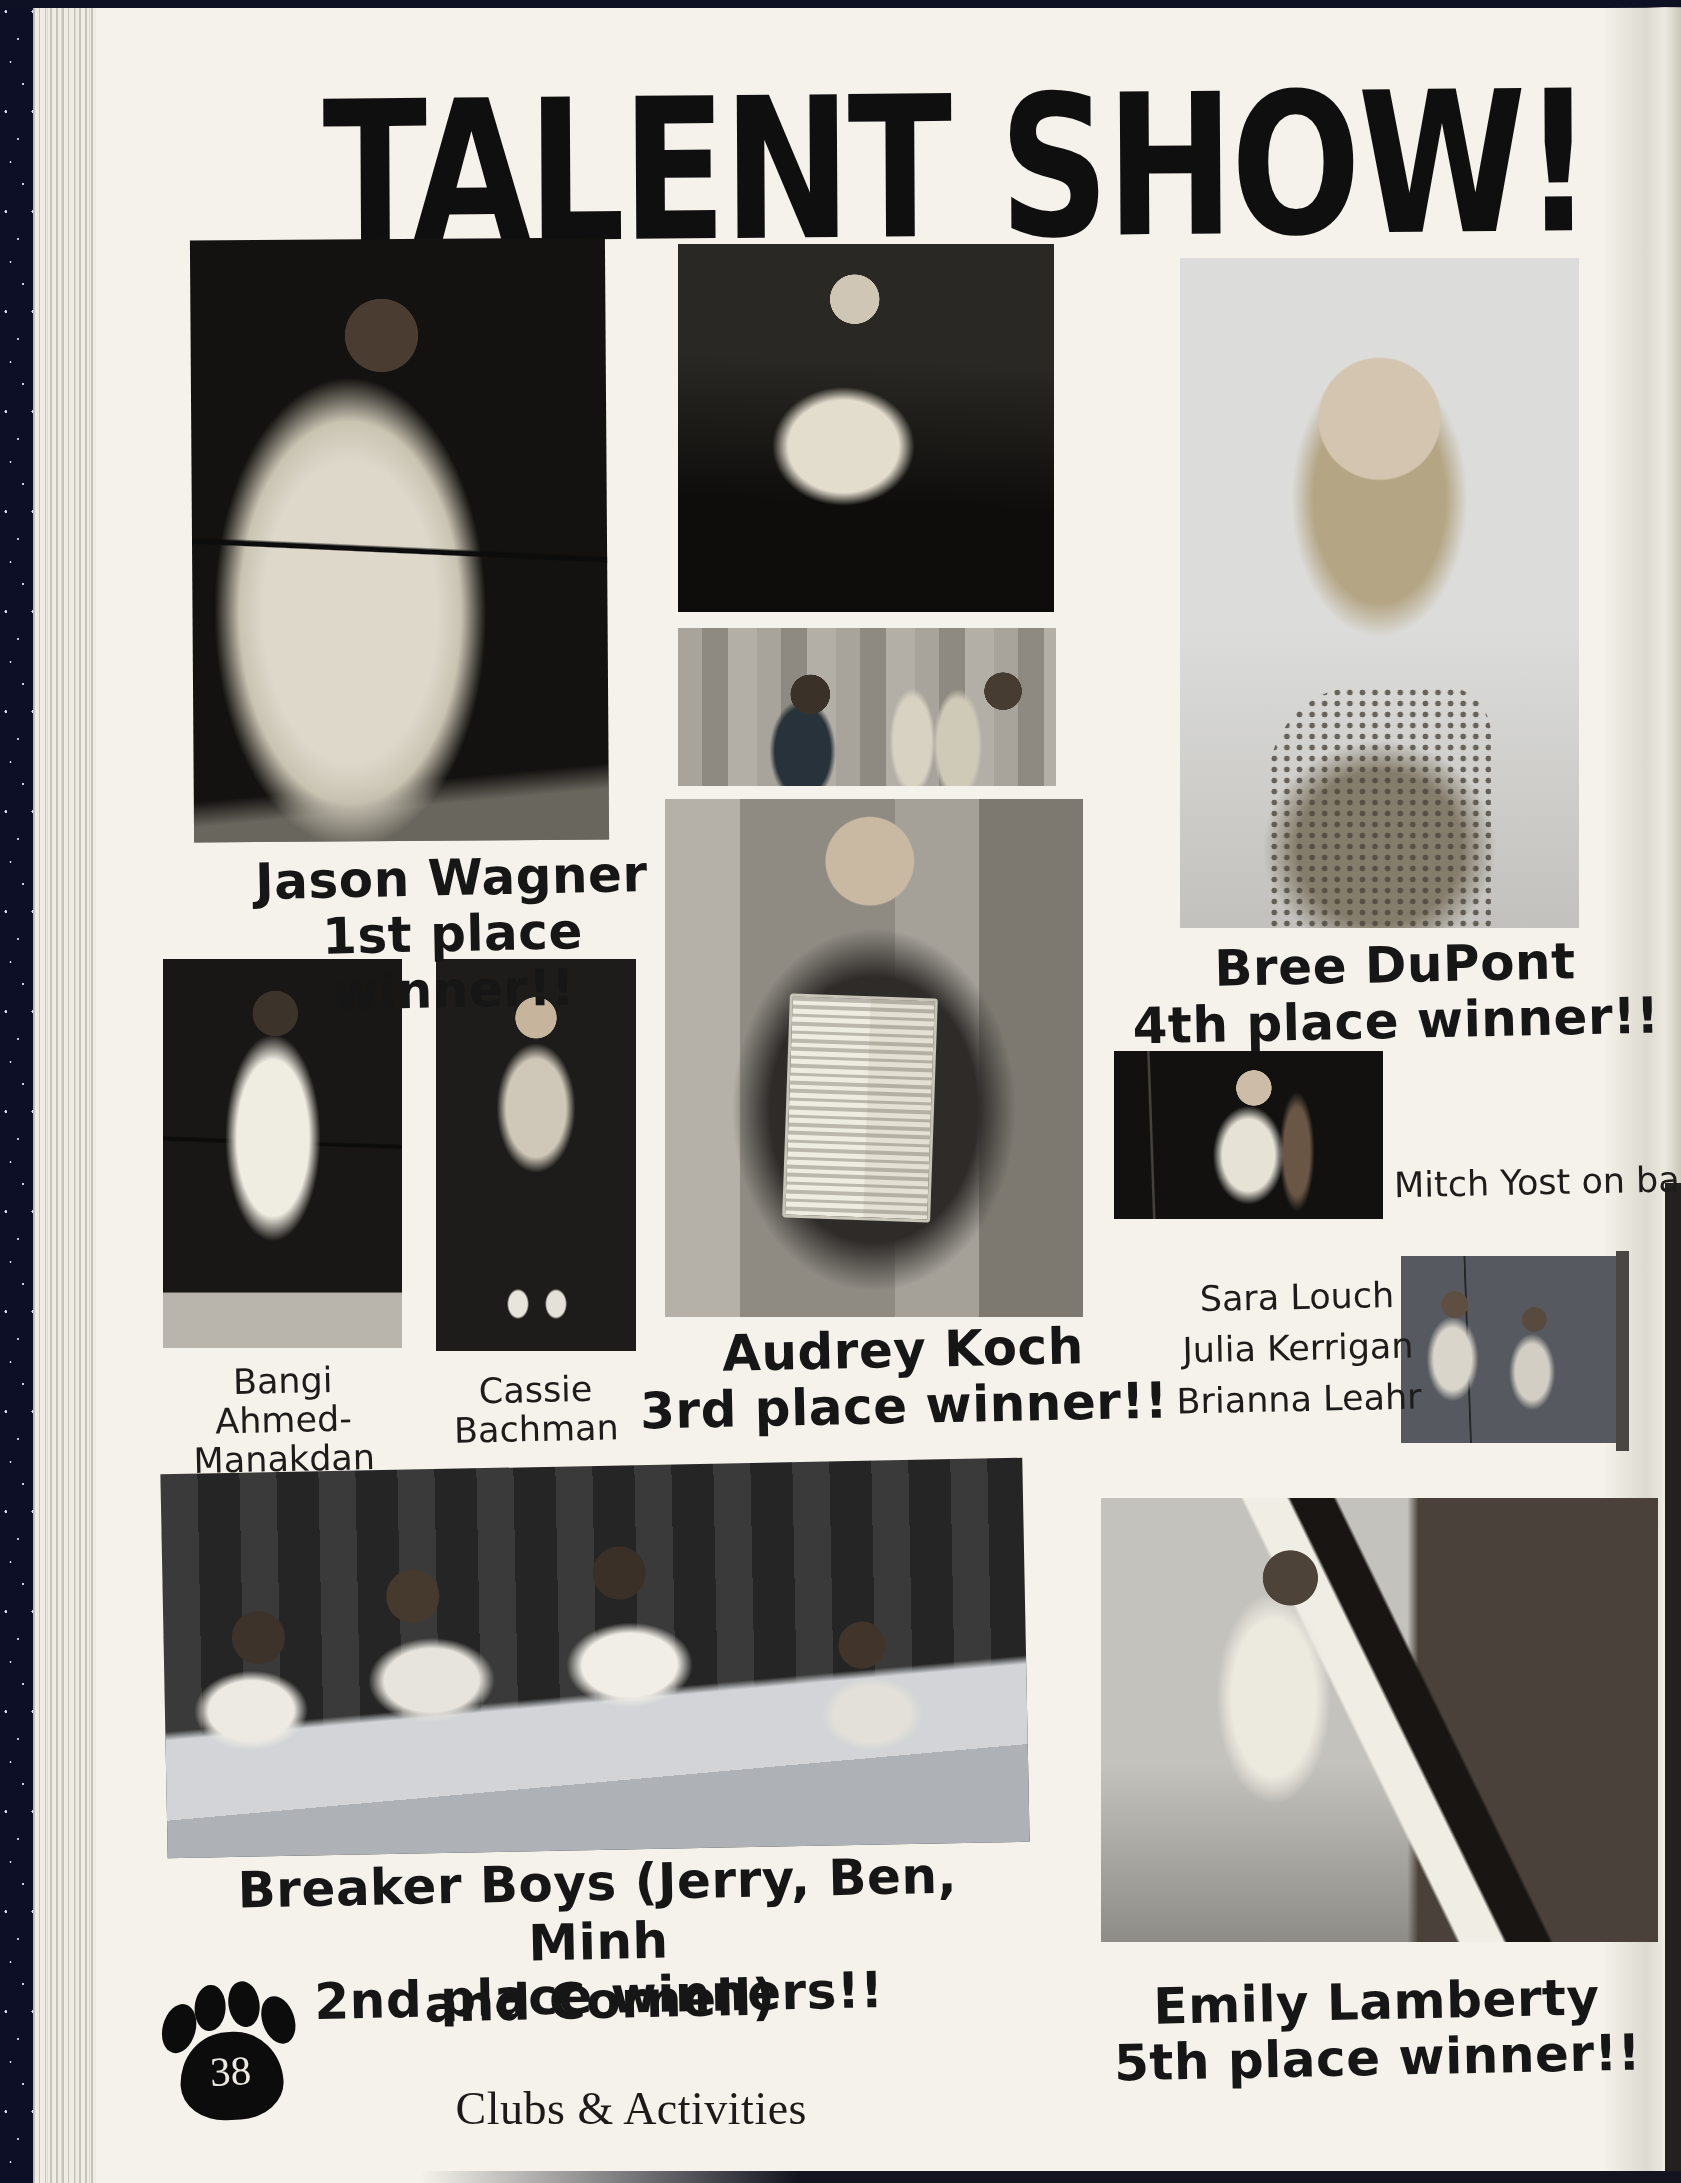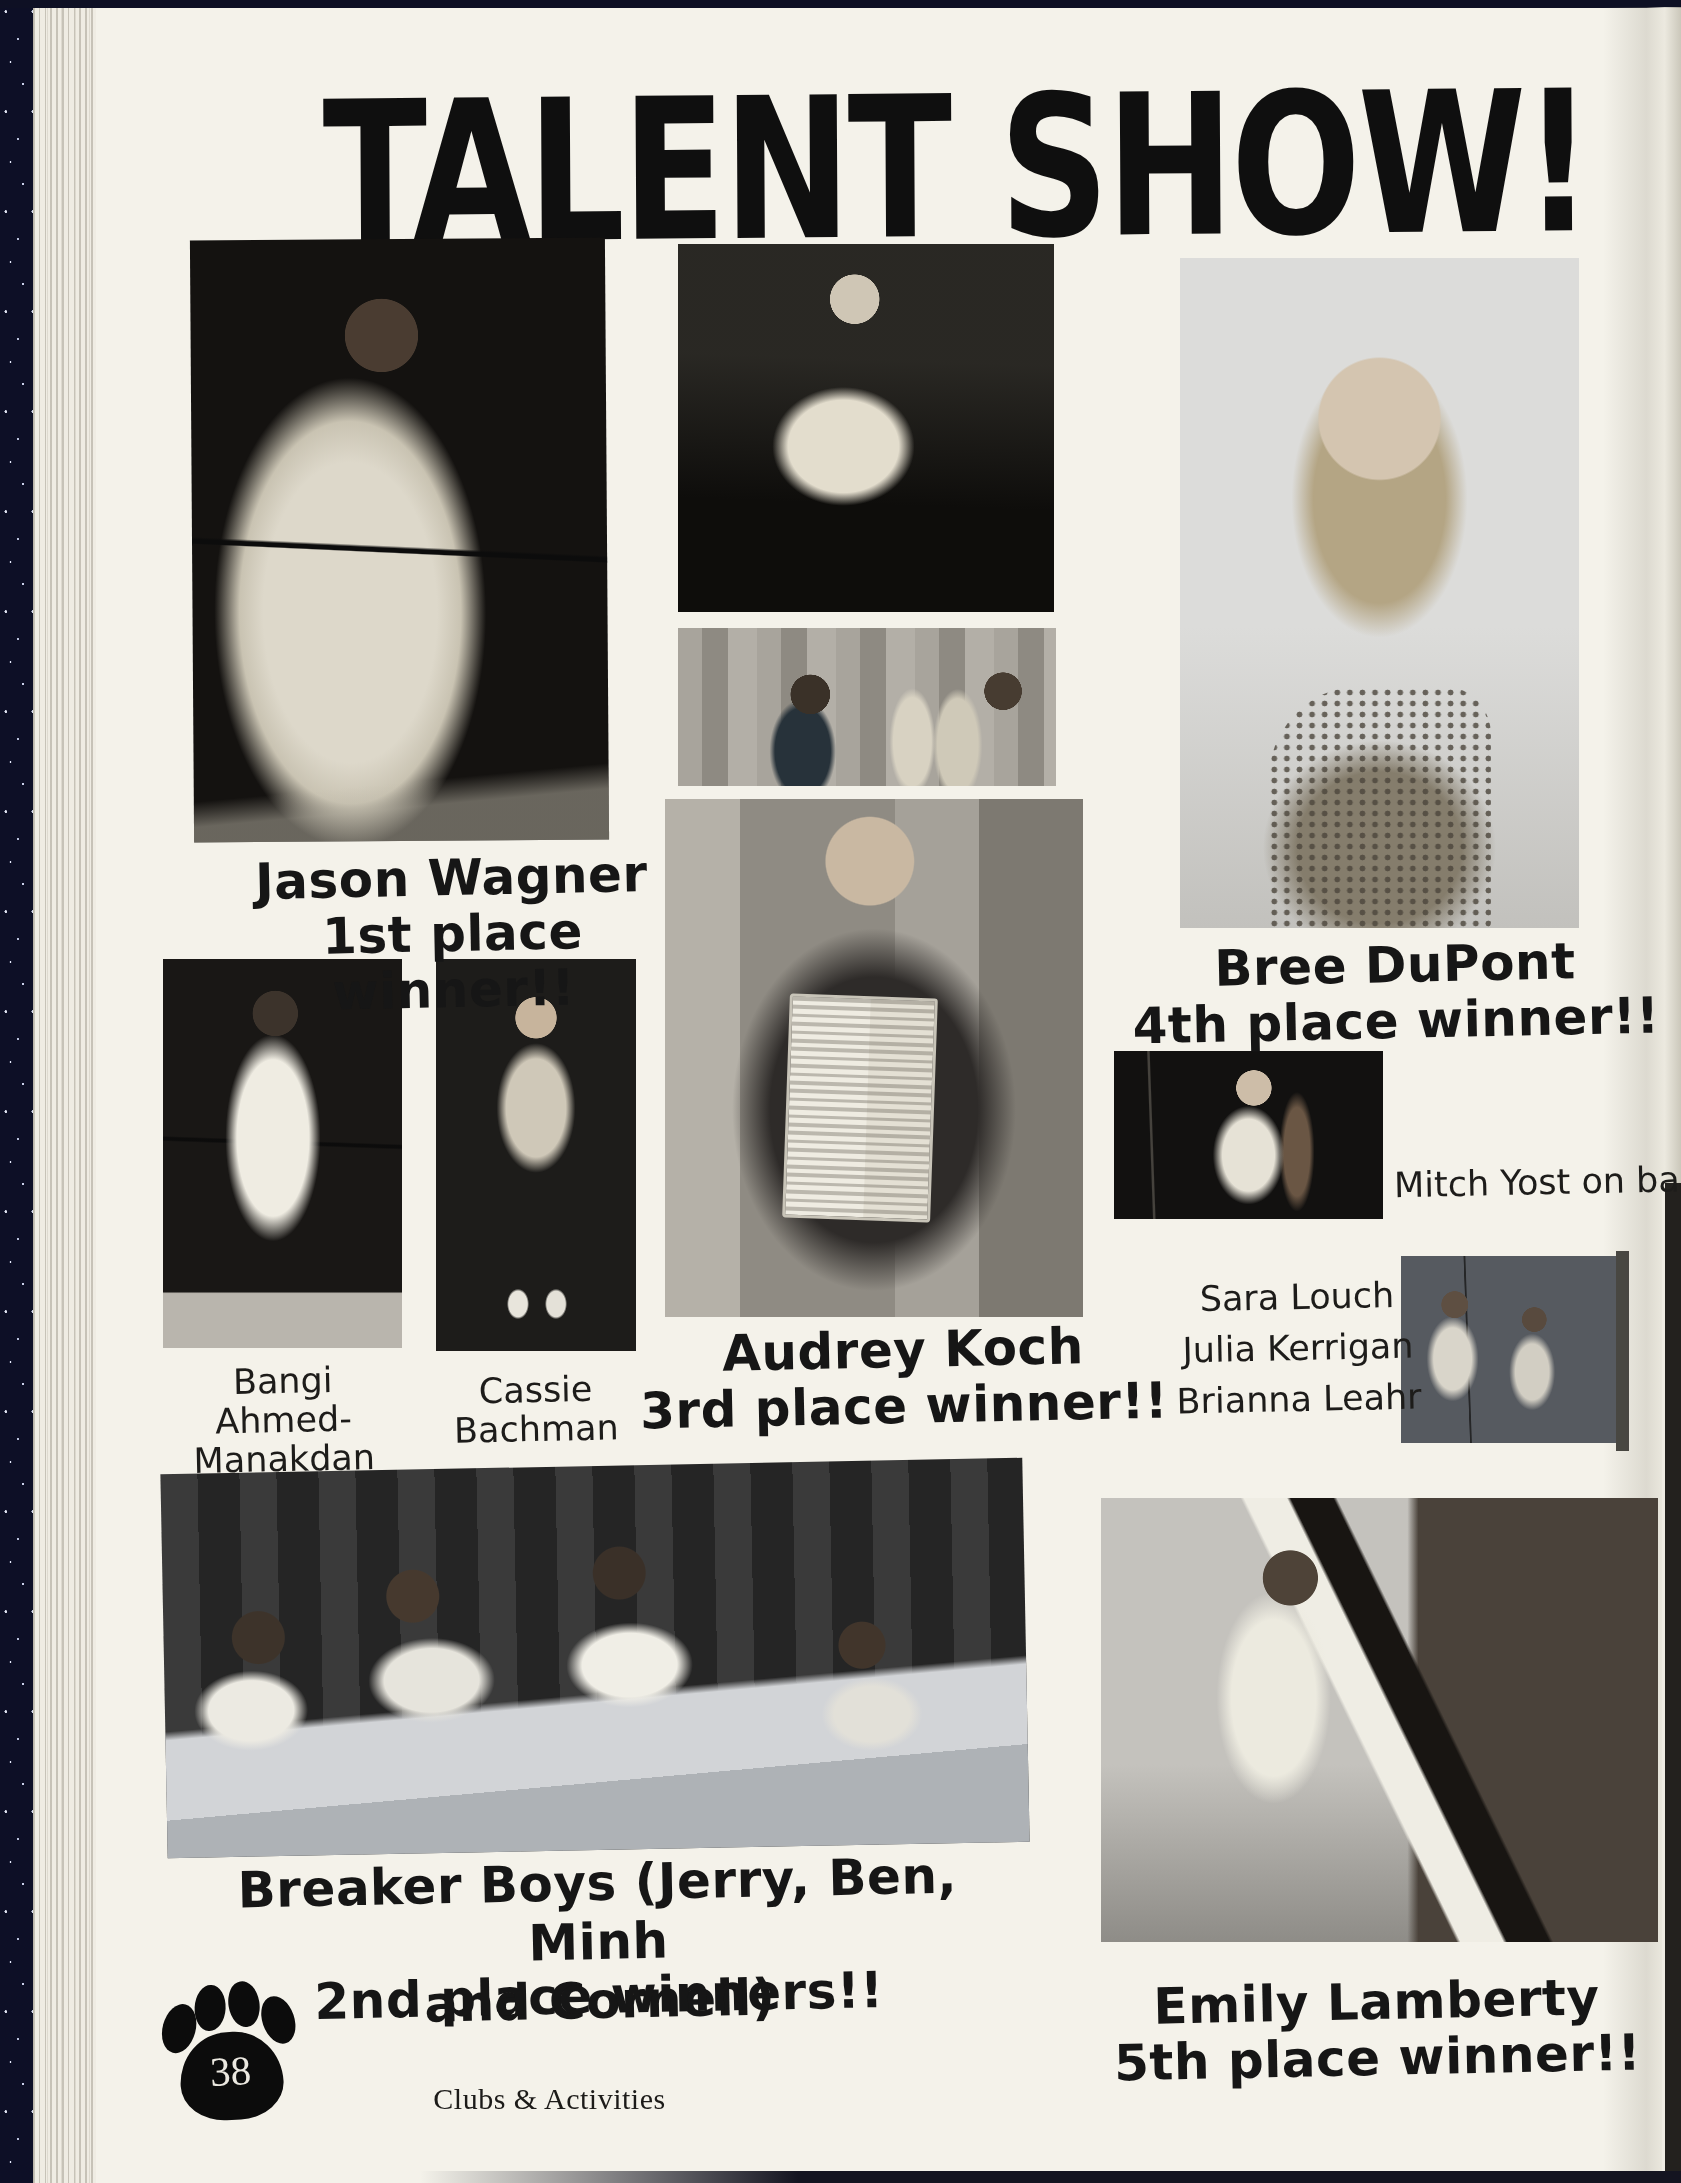--- a/index.html
+++ b/index.html
@@ -205,22 +205,22 @@
   .paw .t1{left:0px;top:14.7px;width:33px;height:50px;transform:rotate(18deg);}
   .paw .t2{left:33px;top:-2.1px;width:30.5px;height:46px;transform:rotate(6deg);}
   .paw .t3{left:67px;top:-4.2px;width:30.5px;height:46px;transform:rotate(-6deg);}
   .paw .t4{left:100px;top:11.6px;width:32px;height:49px;transform:rotate(-16deg);}
   .paw .num{
     position:absolute;left:0;top:61px;width:100%;text-align:center;
     font-family:"Liberation Serif", serif;font-size:41px;color:#ece9e1;
   }
   .footer-text{
     position:absolute;left:292px;top:2082px;width:515px;
-    font-family:"Liberation Serif", serif;font-size:30px;color:#1c1b19;
-    text-align:center;letter-spacing:0.5px;
+    font-family:"Liberation Serif", serif;font-size:46px;color:#1c1b19;
+    text-align:right;letter-spacing:0.5px;
   }
 </style>
 </head>
 <body>
 
 <div class="binding"></div>
 <div class="page"></div>
 <div class="page-stack"></div>
 <div class="top-edge"></div>
 <div class="right-fold"></div>

